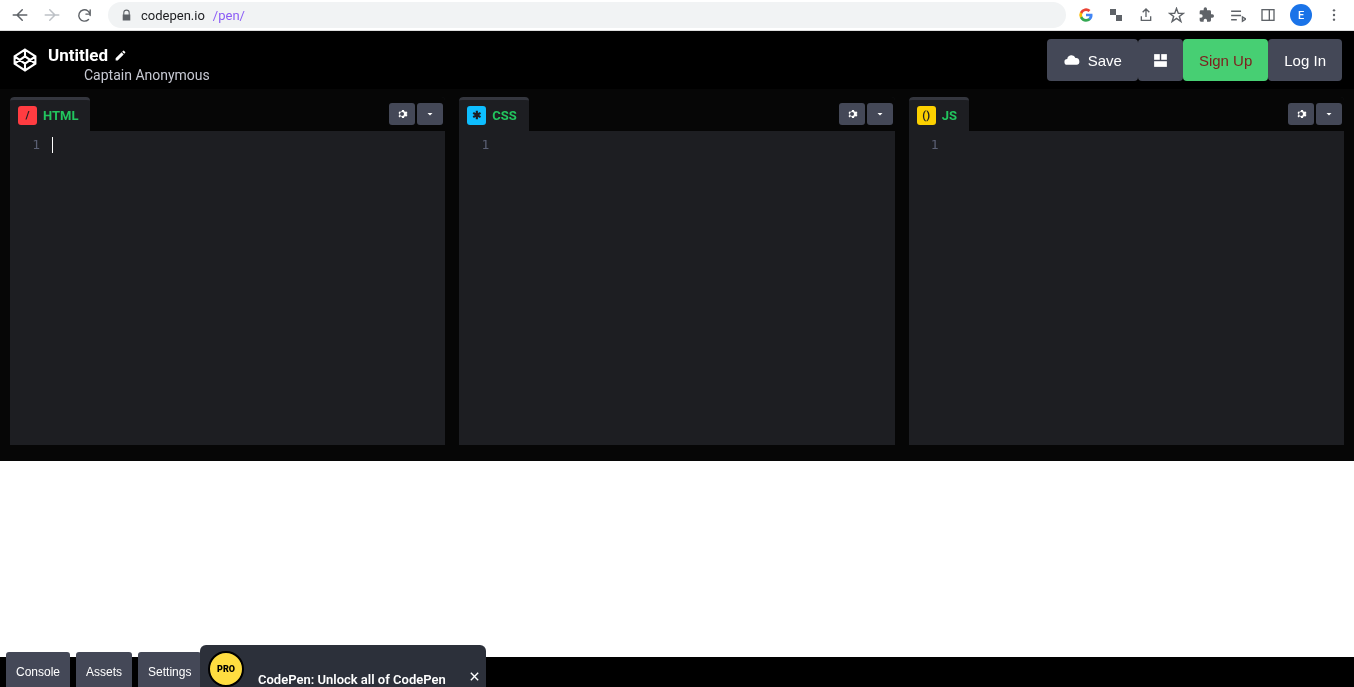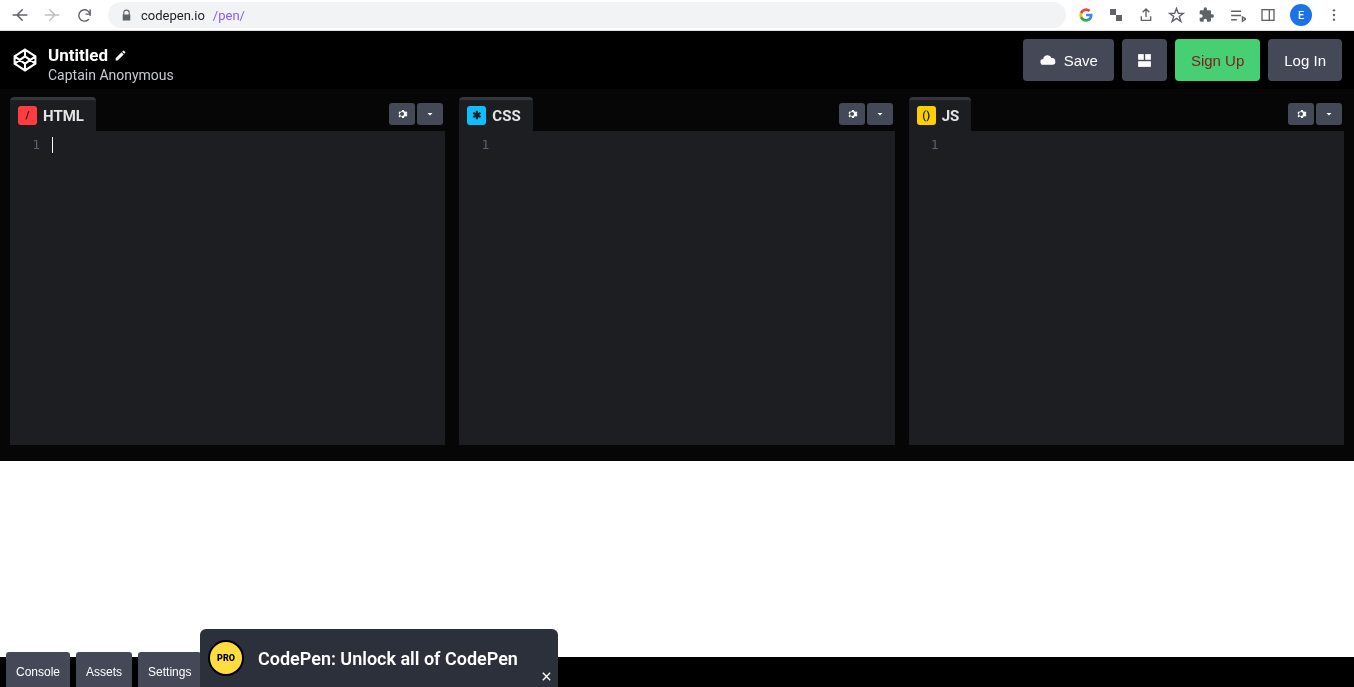--- a/index.html
+++ b/index.html
@@ -17,55 +17,55 @@
 .toolbar-icon { color: #5f6368; display: flex; align-items: center; justify-content: center; }
 .avatar { width: 22px; height: 22px; border-radius: 50%; background: #1a73e8; color: #fff; display: flex; align-items: center; justify-content: center; font-size: 11px; font-weight: 500; }
 
 
 .cp-header { height: 58px; background: #000; display: flex; align-items: center; padding: 0 12px; gap: 10px; }
 .cp-logo { width: 26px; height: 26px; }
 .cp-title-block { display: flex; flex-direction: column; flex: 1; }
 .cp-title-row { display: flex; align-items: center; gap: 6px; margin-top: 8px; }
 .cp-title { color: #fff; font-size: 17px; font-weight: 700; }
 .cp-edit-icon { color: #fff; }
-.cp-author { color: #c7c9d3; font-size: 14px; margin-top: 2px; }
-.cp-actions { display: flex; gap: 8px; }
+.cp-author { color: #c7c9d3; font-size: 14px; margin-top: 2px; margin-left: 36px; }
+.cp-actions { display: flex; }
 .cp-btn { height: 42px; padding: 0 16px; background: #444857; color: #fff; border: none; border-radius: 4px; font-size: 15px; font-weight: 400; display: flex; align-items: center; gap: 8px; cursor: pointer; }
 .cp-btn.icon-only { padding: 0 14px; }
 .cp-btn.signup { background: #47cf73; color: #7f1d1d; font-weight: 500; }
 
 
 .editor-row { display: flex; height: 356px; background: #060606; padding: 8px 10px 0 10px; gap: 14px; }
 .editor-pane { flex: 1; display: flex; flex-direction: column; background: #1d1e22; border-radius: 4px 4px 0 0; overflow: hidden; }
 .pane-header { height: 34px; background: #060606; display: flex; align-items: center; }
 .pane-tab { background: #1d1e22; height: 34px; display: flex; align-items: center; gap: 6px; padding: 0 12px 0 8px; border-top: 3px solid #34363e; border-radius: 4px 4px 0 0; }
 .lang-badge { width: 19px; height: 19px; border-radius: 3px; display: flex; align-items: center; justify-content: center; font-weight: 700; font-size: 11px; }
 .lang-badge.html { background: #ff3c41; color: #1d1e22; }
 .lang-badge.css { background: #0ebeff; color: #1d1e22; }
 .lang-badge.js { background: #fcd000; color: #1d1e22; }
-.pane-lang { color: #e5e5e5; font-weight: 700; font-size: 15px; }
+.pane-lang { color: #22c55e; font-weight: 700; font-size: 13px; }
 .pane-spacer { flex: 1; }
 .pane-ctrl { width: 26px; height: 22px; background: #444857; display: flex; align-items: center; justify-content: center; color: #fff; cursor: pointer; margin-right: 2px; border-radius: 3px; }
 .pane-body { flex: 1; display: flex; background: #1d1e22; padding-top: 6px; }
 .gutter { width: 40px; text-align: right; padding-right: 10px; color: #5a5f73; font-family: "Consolas", monospace; font-size: 13px; }
 .code-area { flex: 1; position: relative; }
 .cursor { width: 1px; height: 16px; background: #fff; position: absolute; top: 0; left: 2px; }
 
 
 .resize-bar { height: 16px; background: #060606; }
 
 
 .preview { background: #fff; height: 196px; }
 
 
 .footer { height: 30px; background: #000; display: flex; align-items: center; padding: 0 6px; gap: 6px; position: relative; }
 .footer-btn { height: 40px; padding: 0 10px; background: #444857; color: #fff; border: none; border-radius: 3px; font-size: 12px; cursor: pointer; }
-.promo { position: absolute; left: 200px; bottom: 0; height: 58px; background: #2c303a; display: flex; align-items: center; border-radius: 6px 6px 0 0; overflow: hidden; }
+.promo { position: absolute; left: 200px; bottom: 0; height: 42px; background: #2c303a; display: flex; align-items: flex-end; border-radius: 6px 6px 0 0; overflow: hidden; }
 .pro-badge { width: 36px; height: 36px; background: #ffdd40; border-radius: 50%; margin: 0 8px; display: flex; align-items: center; justify-content: center; font-size: 9px; font-weight: 900; color: #000; border: 2px solid #000; }
-.promo-text { color: #fff; font-size: 18px; font-weight: 600; padding: 0 20px 0 6px; }
+.promo-text { color: #fff; font-size: 13px; font-weight: 600; padding: 0 20px 0 6px; }
 .promo-close { width: 18px; height: 18px; background: #2c303a; color: #fff; display: flex; align-items: center; justify-content: center; cursor: pointer; align-self: flex-end; margin-bottom: 2px; margin-right: 2px; }
 
 svg { display: block; }
 </style>
 </head>
 <body>
 
 <div class="browser-bar">
   <div class="nav-btn">
     <svg width="18" height="18" viewBox="0 0 24 24">

